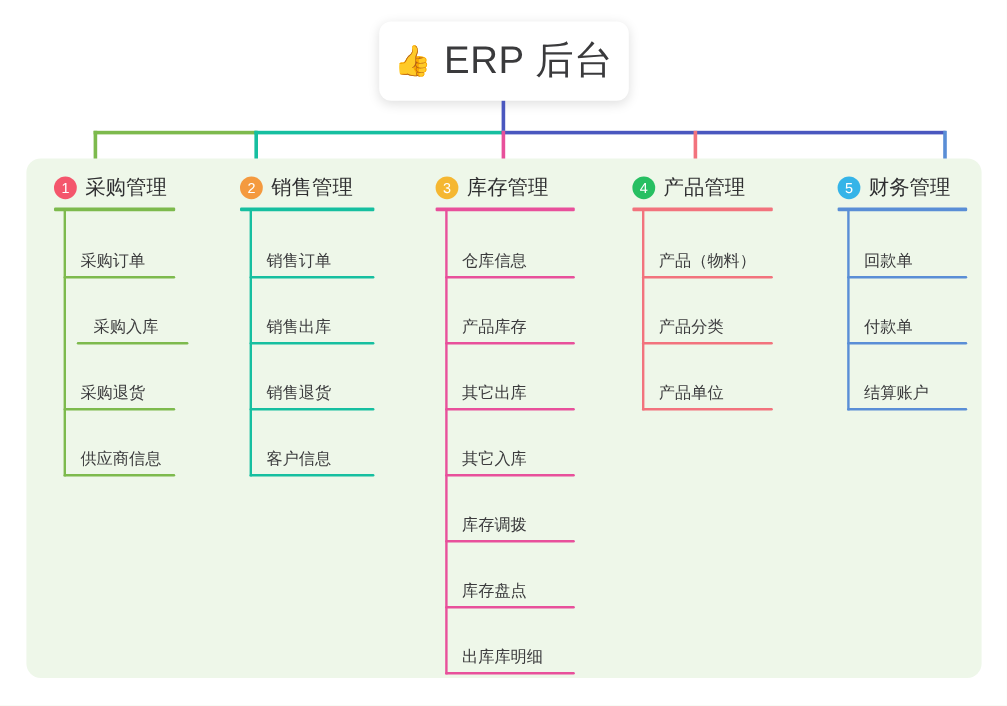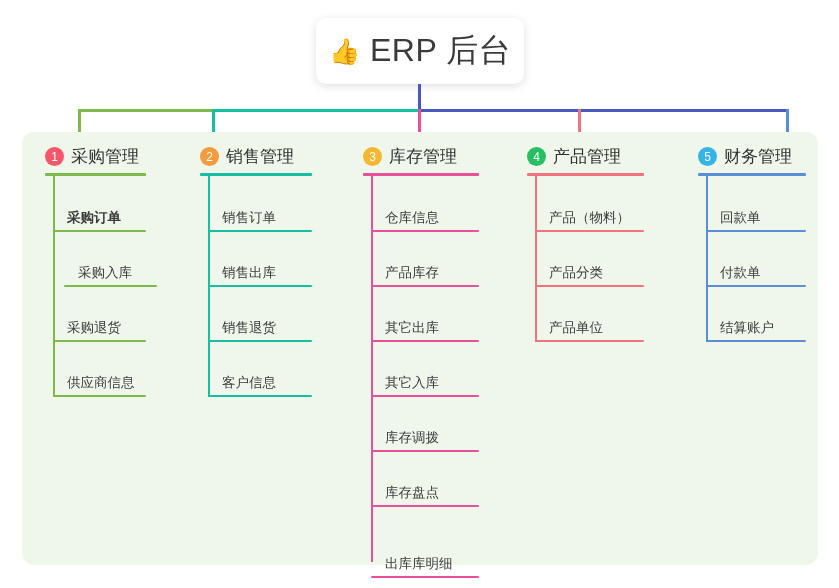--- a/index.html
+++ b/index.html
@@ -91,21 +91,21 @@
 
   <div id="columns-layer">
       <div class="col" style="left: 45px; width: 101px; height: 433px;">
         <div class="col-head" style="top: 145px;">
           <span class="badge" style="background: rgb(244, 86, 108);">1</span>
           <span class="col-title">采购管理</span>
         </div>
         <div class="head-rule" style="top: 173px; width: 101px; background: rgb(125, 186, 77);"></div>
         <div class="spine" style="left: 8px; top: 174px; height: 223px; background: rgb(125, 186, 77);"></div>
         <div class="item" style="left: 8px; top: 202px; width: 93px; height: 30px;">
-          <span class="item-label" style="left: 14px; font-weight: bold;">采购订单</span>
+          <span class="item-label" style="left: 14px;">采购订单</span>
           <div class="item-rule" style="width: 93px; background: rgb(125, 186, 77);"></div>
         </div>
         <div class="item" style="left: 8px; top: 257px; width: 93px; height: 30px; margin-left: 11px;">
           <span class="item-label" style="left: 14px;">采购入库</span>
           <div class="item-rule" style="width: 93px; background: rgb(125, 186, 77);"></div>
         </div>
         <div class="item" style="left: 8px; top: 312px; width: 93px; height: 30px;">
           <span class="item-label" style="left: 14px;">采购退货</span>
           <div class="item-rule" style="width: 93px; background: rgb(125, 186, 77);"></div>
         </div>
@@ -162,21 +162,21 @@
           <div class="item-rule" style="width: 108px; background: rgb(232, 80, 155);"></div>
         </div>
         <div class="item" style="left: 8px; top: 422px; width: 108px; height: 30px;">
           <span class="item-label" style="left: 14px;">库存调拨</span>
           <div class="item-rule" style="width: 108px; background: rgb(232, 80, 155);"></div>
         </div>
         <div class="item" style="left: 8px; top: 477px; width: 108px; height: 30px;">
           <span class="item-label" style="left: 14px;">库存盘点</span>
           <div class="item-rule" style="width: 108px; background: rgb(232, 80, 155);"></div>
         </div>
-        <div class="item" style="left: 8px; top: 548px; width: 108px; height: 30px; padding-left: 36px;">
+        <div class="item" style="left: 8px; top: 532px; width: 108px; height: 30px; padding-left: 36px;">
           <span class="item-label" style="left: 14px;">出库库明细</span>
           <div class="item-rule" style="width: 108px; background: rgb(232, 80, 155);"></div>
         </div>
       </div>
       <div class="col" style="left: 527px; width: 117px; height: 433px;">
         <div class="col-head" style="top: 145px;">
           <span class="badge" style="background: rgb(39, 191, 98);">4</span>
           <span class="col-title">产品管理</span>
         </div>
         <div class="head-rule" style="top: 173px; width: 117px; background: rgb(242, 115, 125);"></div>

